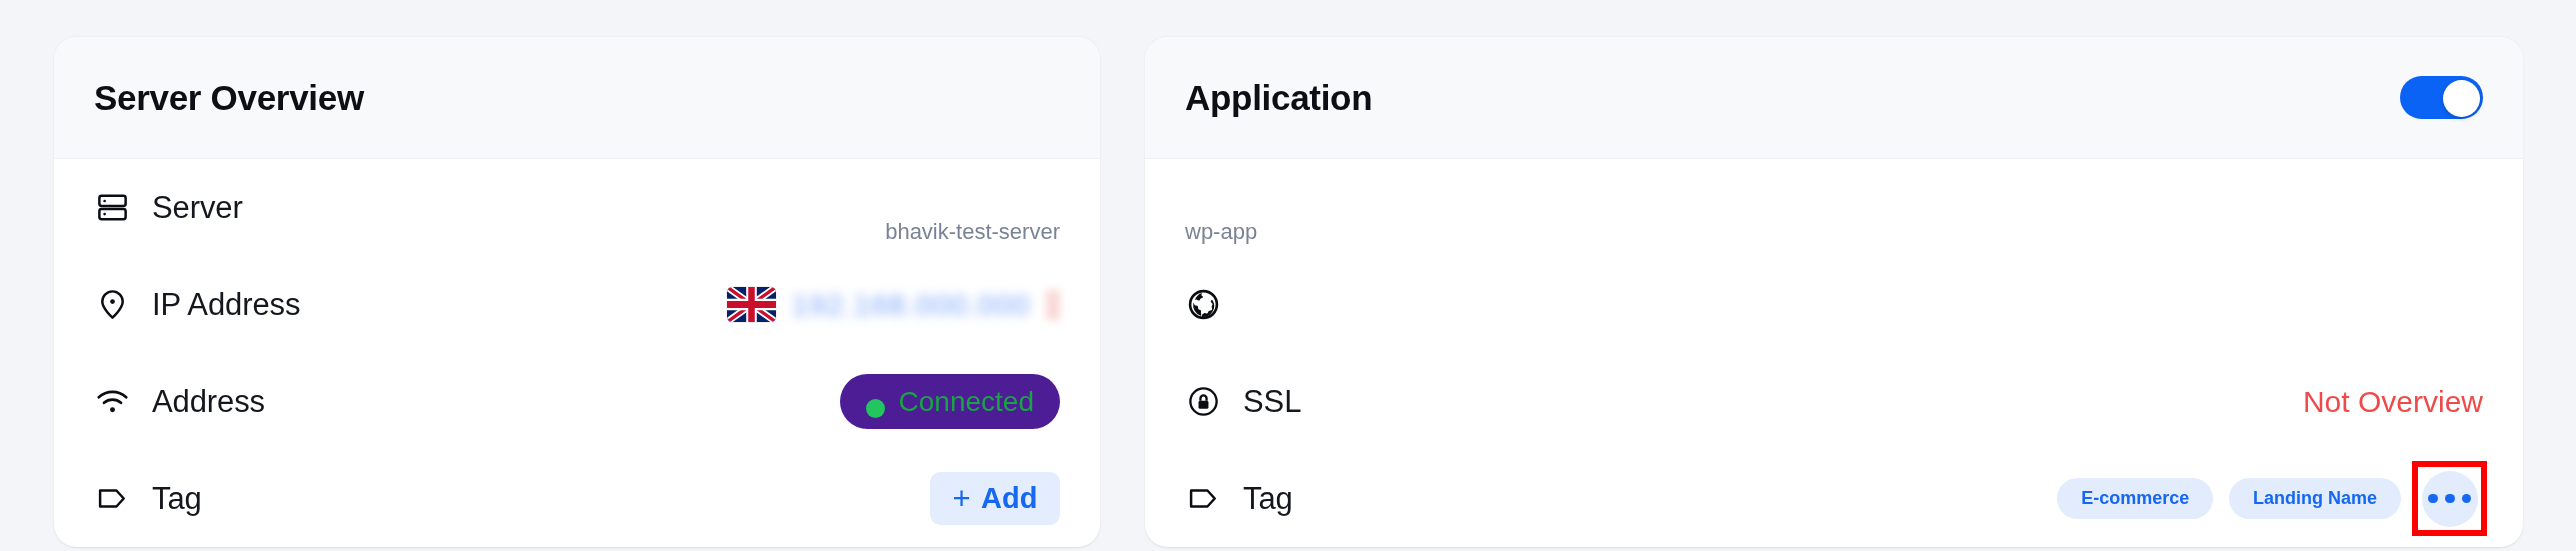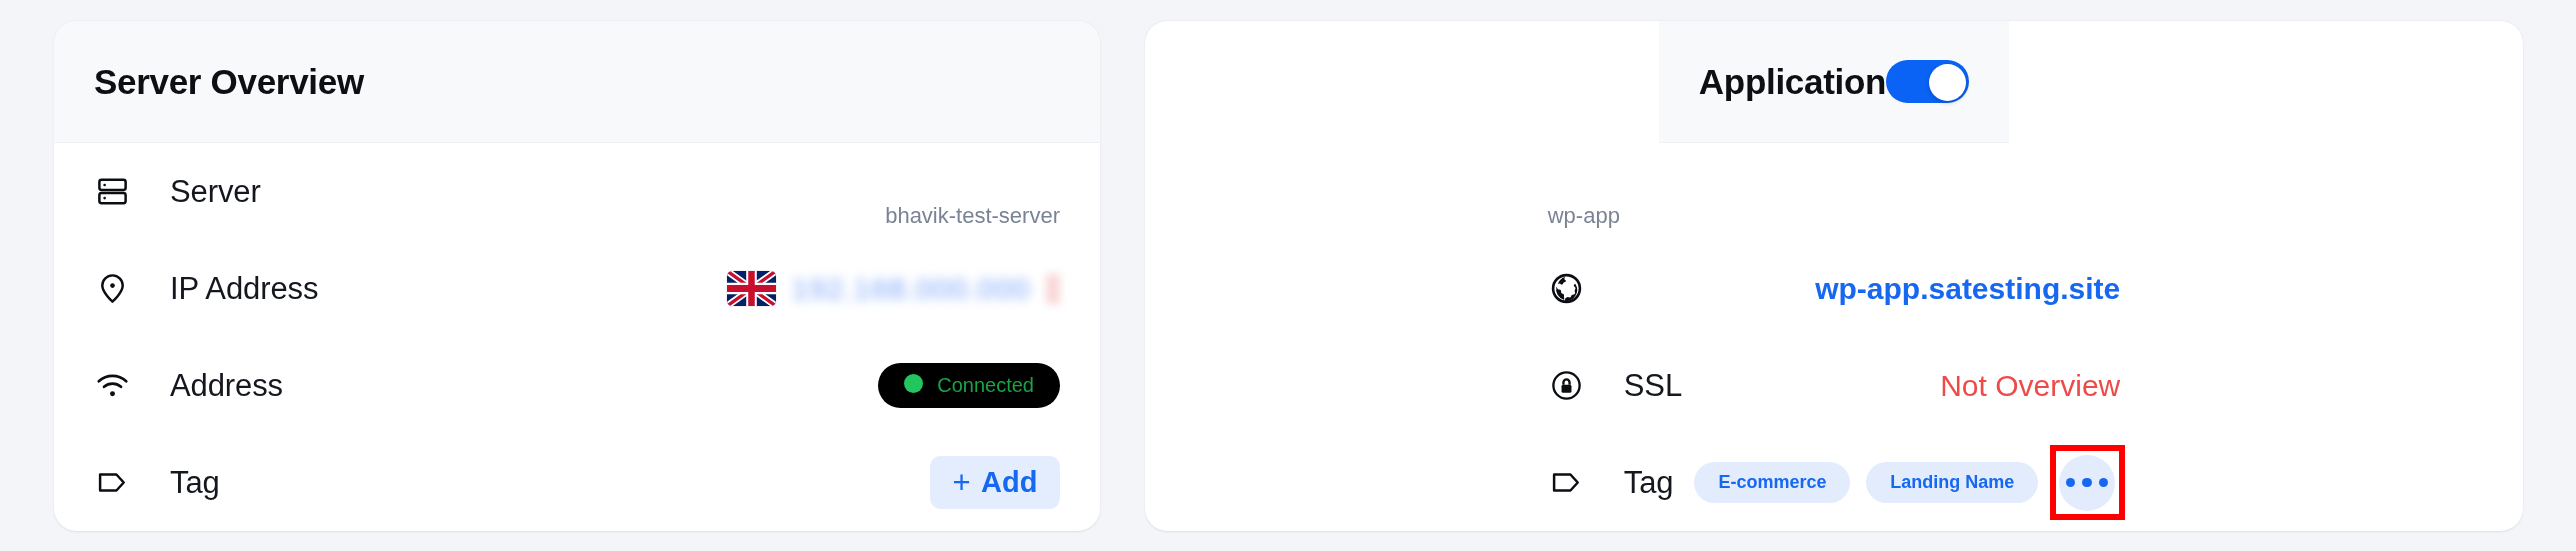--- a/index.html
+++ b/index.html
@@ -15,31 +15,31 @@
   .page {
     position: relative;
     width: 2576px;
     height: 551px;
     background: #f3f5f9;
   }
 
   
   .card {
     position: absolute;
-    top: 21px;
+    top: 37px;
     height: 510px;
     background: #ffffff;
     border-radius: 22.6px;
     box-shadow: 0 0.9px 2.6px rgba(16,24,40,0.06), 0 0.9px 1.7px rgba(16,24,40,0.04);
     overflow: hidden;
     display: flex;
     flex-direction: column;
   }
   .card.left  { left: 54px;   width: 1046px; }
-  .card.right { left: 1145px; width: 1378px; align-items: center; }
+  .card.right { left: 1145px; width: 1378px; }
 
   .card-header {
     height: 122px;
     flex: 0 0 122px;
     background: #f8f9fb;
     border-bottom: 0.9px solid #edf0f4;
     display: flex;
     align-items: center;
     justify-content: space-between;
     padding: 0 40px 0 40px;
@@ -83,21 +83,21 @@
   .row {
     height: 97px;
     display: flex;
     align-items: center;
     justify-content: space-between;
     gap: 21px;
   }
   .row-left {
     display: flex;
     align-items: center;
-    gap: 39px;
+    gap: 21px;
     min-width: 0;
   }
   .row-icon {
     width: 37px;
     height: 37px;
     flex: 0 0 37px;
     display: flex;
     align-items: center;
     justify-content: center;
     color: #0b0d12;
@@ -161,27 +161,27 @@
     width: 14px; height: 30px;
     background: #f8cfcf;
     filter: blur(4.3px);
     opacity: .85;
     border-radius: 2.6px;
   }
 
   
   .badge {
     display: inline-flex;
-    align-items: flex-start;
+    align-items: flex-end;
     gap: 14px;
-    background: #000000;
+    background: #4c1d95;
     color: #1aa345;
     border-radius: 869px;
     padding: 11.3px 26px;
-    font-size: 20px;
+    font-size: 28px;
     font-weight: 500;
     white-space: nowrap;
   }
   .badge .dot {
     width: 19px; height: 19px;
     border-radius: 50%;
     background: #22c55e;
     flex: 0 0 19px;
   }
 
@@ -360,23 +360,20 @@
       <div class="row">
         <div class="row-left">
           <span class="row-icon">
             <svg width="35" height="35" viewBox="0 0 24 24">
               <circle cx="12" cy="12" r="9.2" fill="none" stroke="currentColor" stroke-width="1.8"></circle>
               <path fill="currentColor" d="M12 3.6c-1.1 0-1.4 1.1-2.2 1.4-.9.3-1.9-.2-2.3.6-.3.7.5 1.3.3 2-.2.8-1.3 1-1.2 1.9.1.8 1.2.9 1.5 1.7.3.8-.4 1.7.2 2.3.6.6 1.6 0 2.3.4.7.4.7 1.6 1.6 1.8.9.2 1.3-.9 2.1-1.2.8-.3 1.8.3 2.3-.4.5-.7-.3-1.5-.1-2.3.2-.8 1.3-1.1 1.1-2-.2-.9-1.4-.9-1.8-1.7-.4-.8.3-1.8-.4-2.3-.7-.5-1.6.3-2.4 0-.8-.3-1-1.4-2-1.2z" opacity="0.0"></path>
               <path fill="currentColor" d="M10.8 4.1c.2.6-.4 1-.2 1.6.2.5 1 .5 1 1.1 0 .7-1 .7-1.5 1.1-.5.4-.4 1.3-1.1 1.4-.7.1-1.1-.7-1.8-.8-.4 0-.8.2-1.1.4a7.6 7.6 0 0 1 4.7-4.8zM18 8.7c-.5.2-1 .6-1 1.2 0 .8 1.1 1 1.2 1.8.1.6-.5 1-.6 1.6-.1.8.6 1.6.2 2.3-.4.7-1.5.4-2.1.9-.5.4-.5 1.3-1.1 1.6-.6.3-1.2-.3-1.8-.2-.7.1-1.1.9-1.8.9v1.8a7.7 7.7 0 0 0 7-11.9zM5.1 10.7c.5.5.4 1.4 1 1.8.6.4 1.4 0 1.9.5.5.5.1 1.4.5 2 .4.6 1.3.5 1.7 1.1.3.5-.1 1.2.1 1.8l.1.3v1.7A7.7 7.7 0 0 1 5.1 10.7z"></path>
             </svg>
           </span>
         </div>
-        <div class="row-right">
-          <span class="value-link">wp-app.satesting.site</span>
-        </div>
       </div>
 
       <div class="row">
         <div class="row-left">
           <span class="row-icon">
             <svg width="35" height="35" viewBox="0 0 24 24" fill="none" stroke="currentColor" stroke-width="1.6">
               <circle cx="12" cy="12" r="9"></circle>
               <rect x="8.6" y="11.4" width="6.8" height="5.6" rx="1.1" fill="currentColor" stroke="none"></rect>
               <path d="M9.9 11.4V9.9a2.1 2.1 0 0 1 4.2 0v1.5" stroke-width="1.6"></path>
             </svg>

